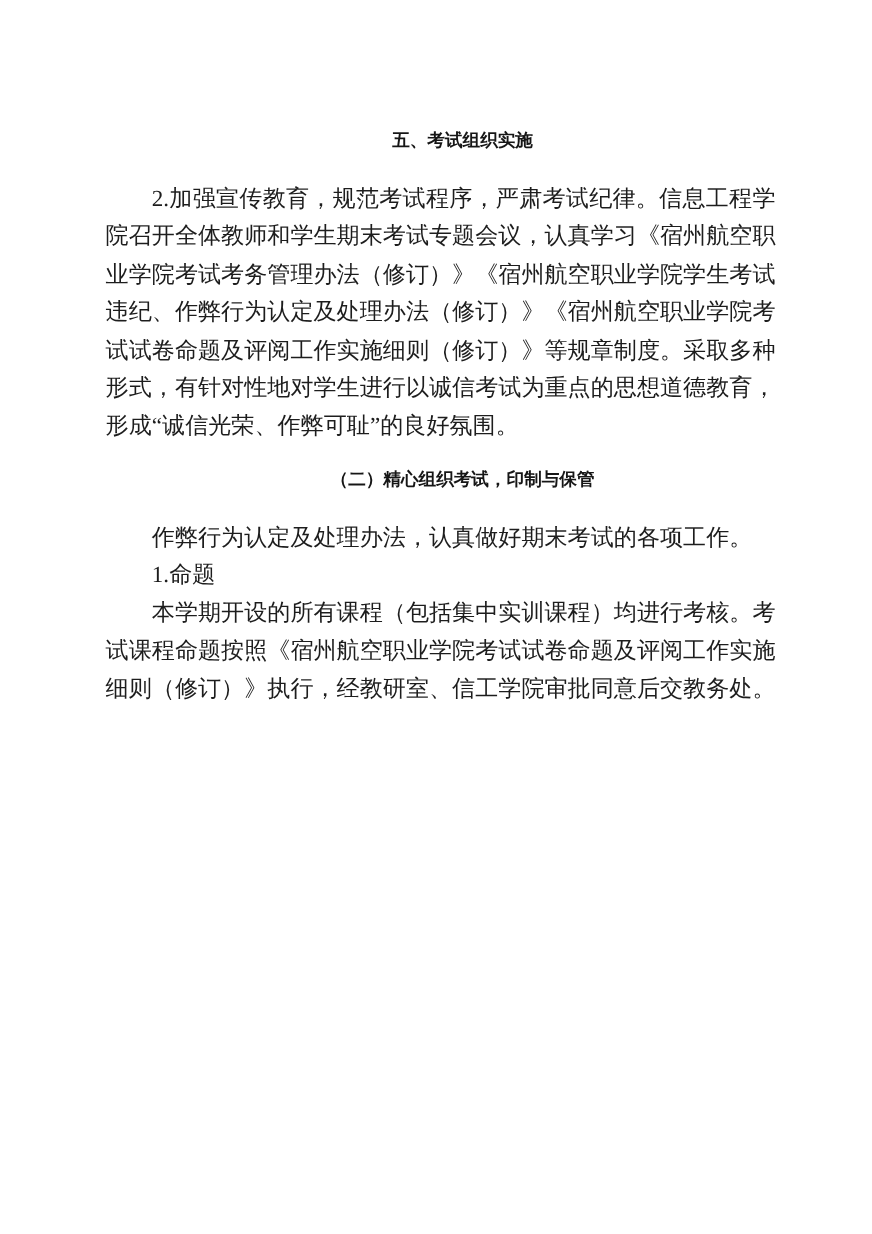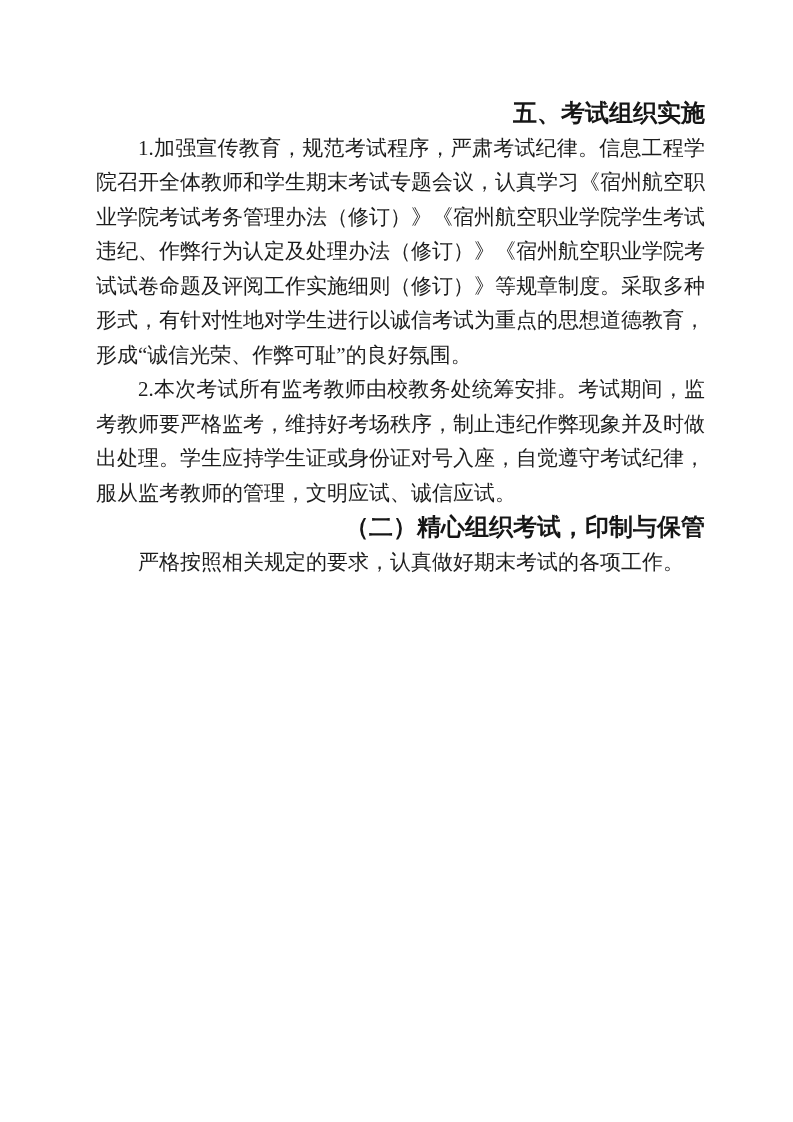--- a/index.html
+++ b/index.html
@@ -24,33 +24,34 @@
     width: 609px;
   }
   p.paragraph {
     margin: 0;
     text-indent: 2em;
     text-align: justify;
     text-justify: inter-character;
     word-break: normal;
   }
   h2.heading1, h2.heading2 {
-    margin: 0;
-    font-size: 24px;
+    margin: 16px;
+    font-size: 16px;
     font-weight: 700;
     line-height: 34.5px;
     text-indent: 40px;
-    text-align: right;
+    text-align: center;
     color: #161616;
   }
 </style>
 </head>
 <body>
 
 <div class="page">
   <div class="doc-content" id="doc-content">
       <h2 class="heading1">五、考试组织实施</h2>
-      <p class="paragraph">1.加强宣传教育，规范考试程序，严肃考试纪律。信息工程学院召开全体教师和学生期末考试专题会议，认真学习《宿州航空职业学院考试考务管理办法（修订）》《宿州航空职业学院学生考试违纪、作弊行为认定及处理办法（修订）》《宿州航空职业学院考试试卷命题及评阅工作实施细则（修订）》等规章制度。采取多种形式，有针对性地对学生进行以诚信考试为重点的思想道德教育，形成“诚信光荣、作弊可耻”的良好氛围。</p>
-      <p class="paragraph">2.本次考试所有监考教师由校教务处统筹安排。考试期间，监考教师要严格监考，维持好考场秩序，制止违纪作弊现象并及时做出处理。学生应持学生证或身份证对号入座，自觉遵守考试纪律，服从监考教师的管理，文明应试、诚信应试。</p>
+      <p class="paragraph">2.加强宣传教育，规范考试程序，严肃考试纪律。信息工程学院召开全体教师和学生期末考试专题会议，认真学习《宿州航空职业学院考试考务管理办法（修订）》《宿州航空职业学院学生考试违纪、作弊行为认定及处理办法（修订）》《宿州航空职业学院考试试卷命题及评阅工作实施细则（修订）》等规章制度。采取多种形式，有针对性地对学生进行以诚信考试为重点的思想道德教育，形成“诚信光荣、作弊可耻”的良好氛围。</p>
       <h2 class="heading2">（二）精心组织考试，印制与保管</h2>
-      <p class="paragraph">严格按照相关规定的要求，认真做好期末考试的各项工作。</p>
+      <p class="paragraph">作弊行为认定及处理办法，认真做好期末考试的各项工作。</p>
+      <p class="paragraph">1.命题</p>
+      <p class="paragraph">本学期开设的所有课程（包括集中实训课程）均进行考核。考试课程命题按照《宿州航空职业学院考试试卷命题及评阅工作实施细则（修订）》执行，经教研室、信工学院审批同意后交教务处。</p>
     </div>
 </div>
 
 </body></html>

